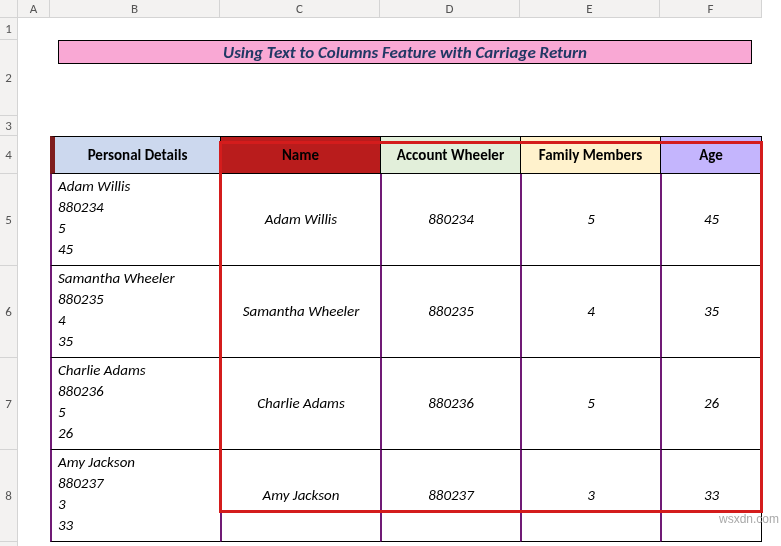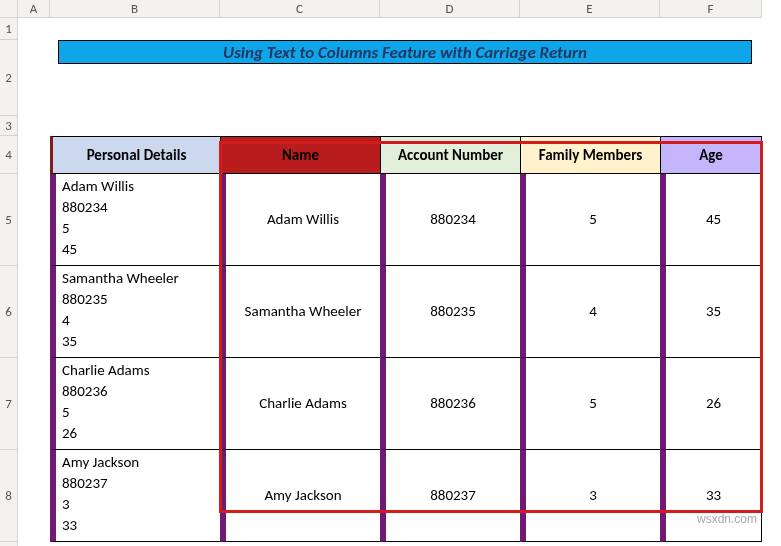--- a/index.html
+++ b/index.html
@@ -29,21 +29,21 @@
     display: flex;
     align-items: center;
     justify-content: center;
   }
   .corner { grid-column: 1; grid-row: 1; }
   .col-hdr { grid-row: 1; }
   .row-hdr { grid-column: 1; }
   .title-cell {
     grid-column: 2 / 8;
     grid-row: 3;
-    background: #0ea5e9;
+    background: #f9a8d4;
     border: 1px solid #000;
     display: flex;
     align-items: center;
     justify-content: center;
     font-weight: bold;
     font-style: italic;
     font-size: 17px;
     color: #203864;
     margin: 0 10px 0 40px;
   }
@@ -51,50 +51,51 @@
     grid-row: 6;
     border-top: 1px solid #000;
     border-left: 1px solid #000;
     border-bottom: 1px solid #000;
     display: flex;
     align-items: center;
     justify-content: center;
     font-weight: bold;
     font-size: 15px;
   }
-  .hdr-personal { grid-column: 3; background: #ccd8ee; border-left: 3px solid #7f1d1d;}
+  .hdr-personal { grid-column: 3; background: #ccd8ee; border-left: 5px solid #7f1d1d;}
   .hdr-name    { grid-column: 4; background: #b91c1c; }
   .hdr-account { grid-column: 5; background: #e2efda; }
   .hdr-family  { grid-column: 6; background: #fff2cc; }
   .hdr-age     { grid-column: 7; background: #c4b5fd; border-right: 1px solid #000; }
 
   .data-cell {
-    border-left: 6px solid #701a75;
+    border-left: 2px solid #701a75;
     border-bottom: 1px solid #000;
     display: flex;
     flex-direction: column;
     justify-content: flex-start;
     padding: 2px 6px;
     font-size: 15px;
     line-height: 1.4;
+    font-style: italic;
   }
   .data-cell.center {
     justify-content: center;
     align-items: center;
   }
   .last-col { border-right: 1px solid #000; }
   .red-box {
     position: absolute;
     border: 3px solid #d41c1c;
     pointer-events: none;
     z-index: 10;
   }
   .watermark {
     position: absolute;
-    right: 24px;
+    right: 2px;
     bottom: 20px;
     font-size: 12px;
     color: #aaa;
     font-family: Arial, sans-serif;
   }
 </style>
 </head>
 <body>
 
 <div class="sheet">
@@ -113,21 +114,21 @@
   <div class="row-hdr" style="grid-row:7">5</div>
   <div class="row-hdr" style="grid-row:8">6</div>
   <div class="row-hdr" style="grid-row:9">7</div>
   <div class="row-hdr" style="grid-row:10">8</div>
   <div class="row-hdr" style="grid-row:11">9</div>
 
   <div class="title-cell">Using Text to Columns Feature with Carriage Return</div>
 
   <div class="hdr-personal">Personal Details</div>
   <div class="hdr-name">Name</div>
-  <div class="hdr-account">Account Number</div>
+  <div class="hdr-account">Account Wheeler</div>
   <div class="hdr-family">Family Members</div>
   <div class="hdr-age last-col">Age</div>
 
   <div class="data-cell" style="grid-column:3;grid-row:7">
     <span>Adam Willis</span>
     <span>880234</span>
     <span>5</span>
     <span>45</span>
   </div>
   <div class="data-cell center" style="grid-column:4;grid-row:7">Adam Willis</div>

